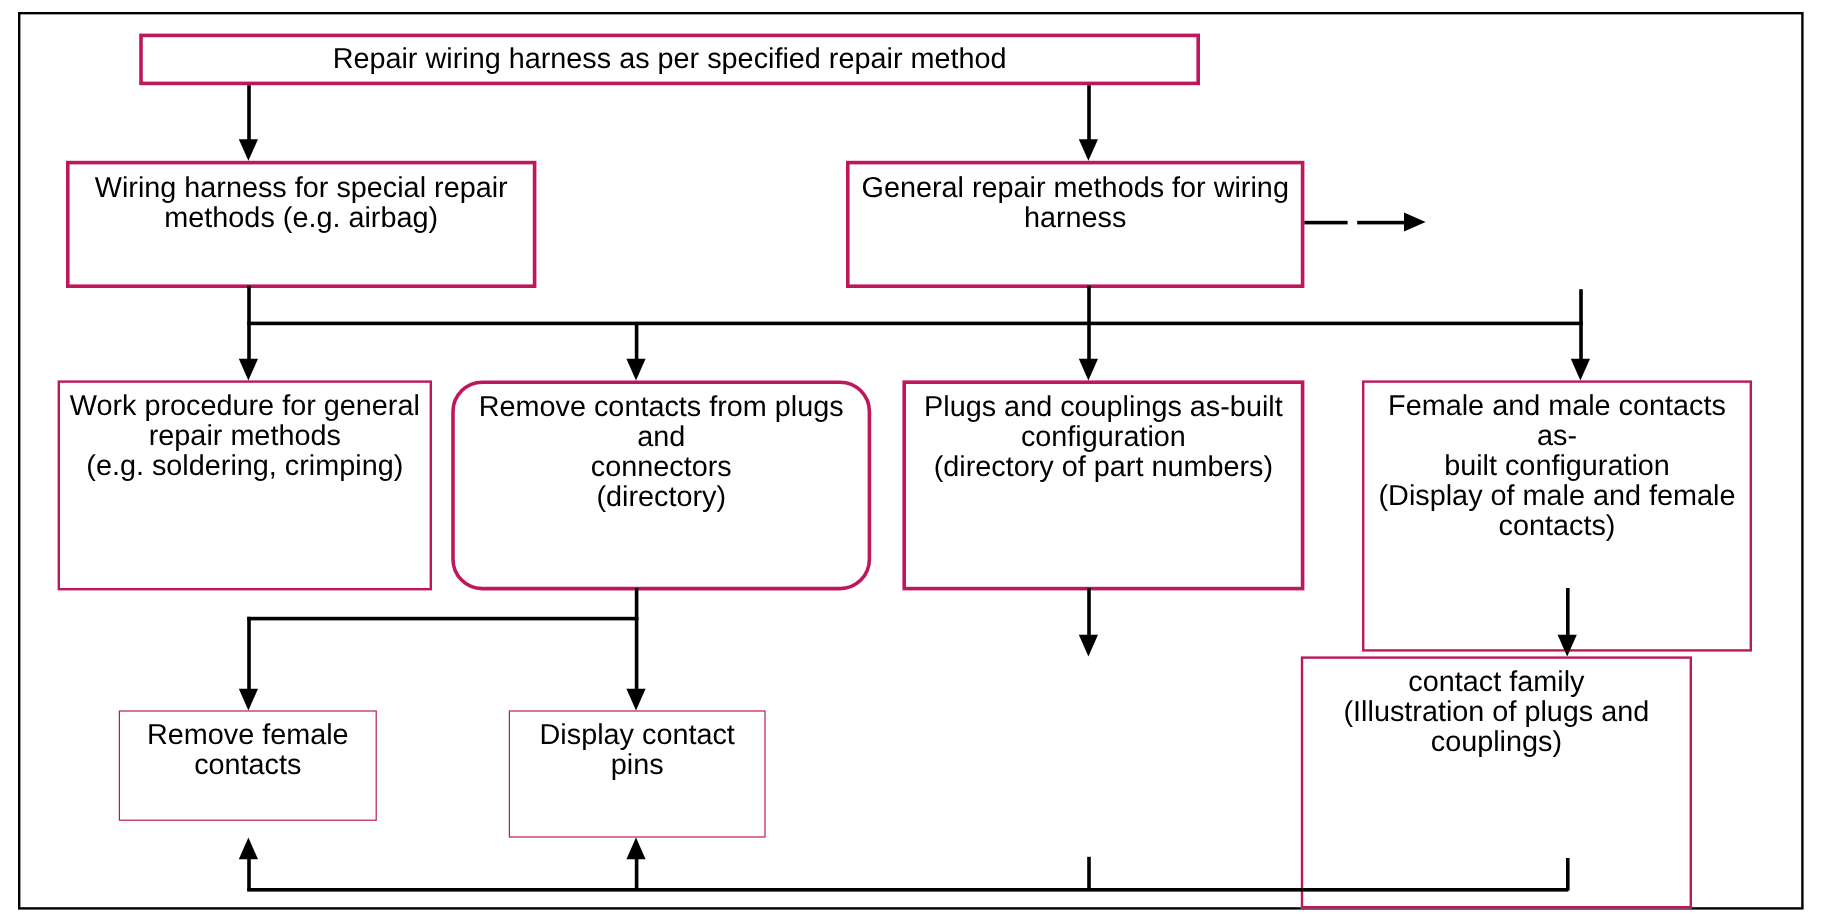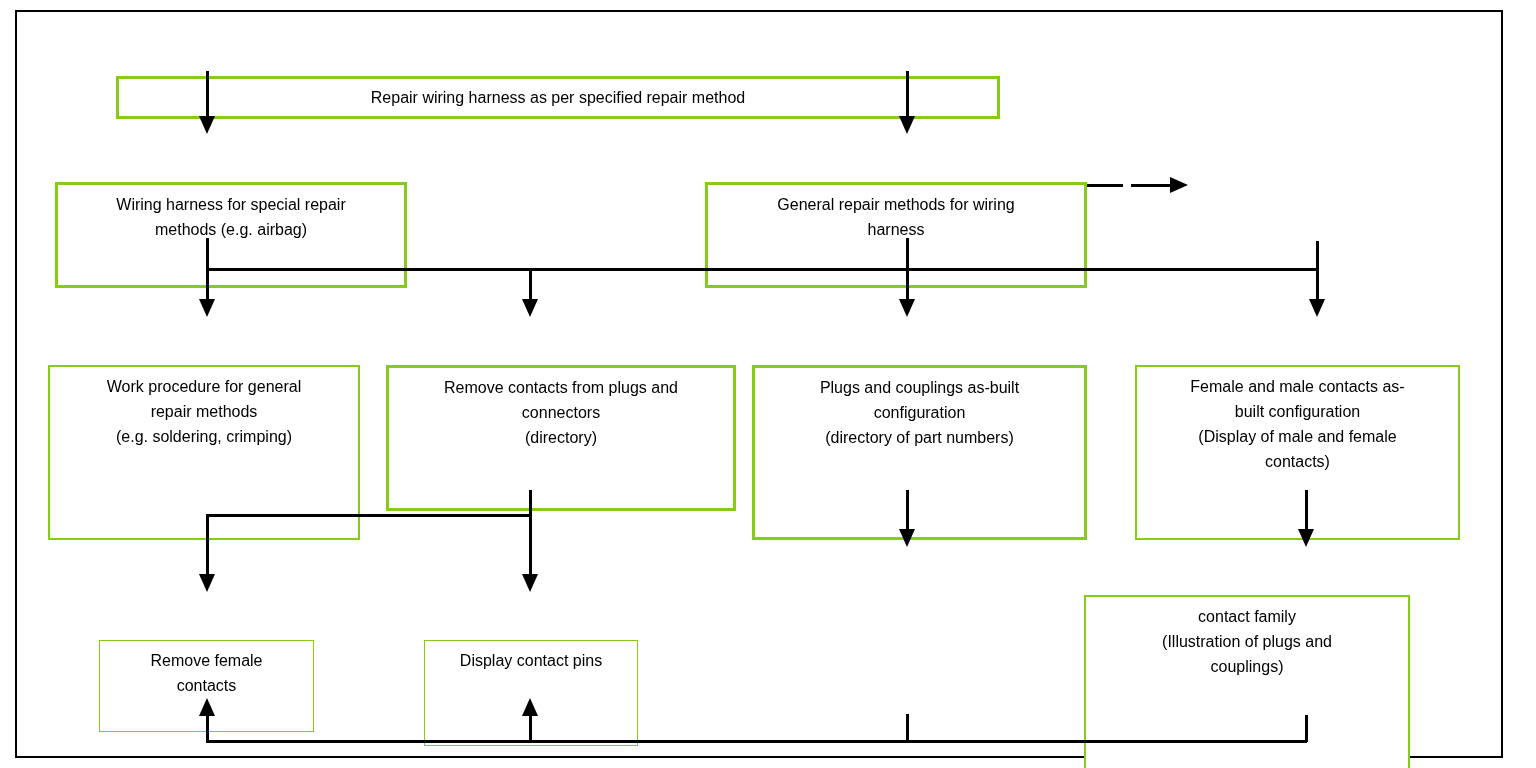--- a/index.html
+++ b/index.html
@@ -10,23 +10,23 @@
     font-family:"Liberation Sans", sans-serif;
     color:#000;
     overflow:hidden;
   }
   .frame{
     position:absolute;left:15px;top:10px;width:1488px;height:748px;
     border:2px solid #000;box-sizing:border-box;background:transparent;
   }
   .node{
     position:absolute;box-sizing:border-box;
-    border:2px solid #84cc16;background:#fff;
-    text-align:center;font-size:16px;line-height:25px;
-    white-space:pre-line;padding:7px 4px 0 4px;margin-top:48px;
+    border:2px solid #be185d;background:#fff;
+    text-align:center;font-size:24px;line-height:25px;
+    white-space:pre-line;padding:7px 4px 0 4px;
   }
   .b3{border-width:3px;}
   .b25{border-width:2.5px;}
   .b15{border-width:1.5px;}
   .vcenter{display:flex;align-items:center;justify-content:center;padding:0;}
   .bold{font-weight:bold;}
   .vl,.hl{position:absolute;background:#000;}
   .arr{position:absolute;width:0;height:0;}
   .arr.down{border-left:8px solid transparent;border-right:8px solid transparent;border-top:18px solid #000;}
   .arr.up{border-left:8px solid transparent;border-right:8px solid transparent;border-bottom:18px solid #000;}
@@ -34,40 +34,40 @@
 </style>
 </head>
 <body>
 
 <div id="canvas">
 
   <div class="frame"></div>
 
   <div class="node b3 vcenter" style="left:116px;top:28px;width:884px;height:43px;">Repair wiring harness as per specified repair method</div>
 
-  <div class="node b3" style="left:55px;top:134px;width:352px;height:106px;">Wiring harness for special repair
+  <div class="node b3" style="left:55px;top:134px;width:392px;height:106px;">Wiring harness for special repair
 methods (e.g. airbag)</div>
 
   <div class="node b3" style="left:705px;top:134px;width:382px;height:106px;">General repair methods for wiring
 harness</div>
 
 
   <div class="node" style="left:48px;top:317px;width:312px;height:175px;">Work procedure for general
 repair methods
 (e.g. soldering, crimping)</div>
 
-  <div class="node b3" style="left:386px;top:317px;width:350px;height:146px;">Remove contacts from plugs and
+  <div class="node b3" style="left:376px;top:317px;width:350px;height:175px;border-radius:26px;">Remove contacts from plugs and
 connectors
 (directory)</div>
 
   <div class="node b3" style="left:752px;top:317px;width:335px;height:175px;">Plugs and couplings as-built
 configuration
 (directory of part numbers)</div>
 
-  <div class="node b25" style="left:1135px;top:317px;width:325px;height:175px;">Female and male contacts as-
+  <div class="node b25" style="left:1135px;top:317px;width:325px;height:226px;">Female and male contacts as-
 built configuration
 (Display of male and female
 contacts)</div>
 
   <div class="node b15" style="left:99px;top:592px;width:215px;height:92px;">Remove female
 contacts</div>
 
   <div class="node b15" style="left:424px;top:592px;width:214px;height:106px;">Display contact pins</div>
 
 

